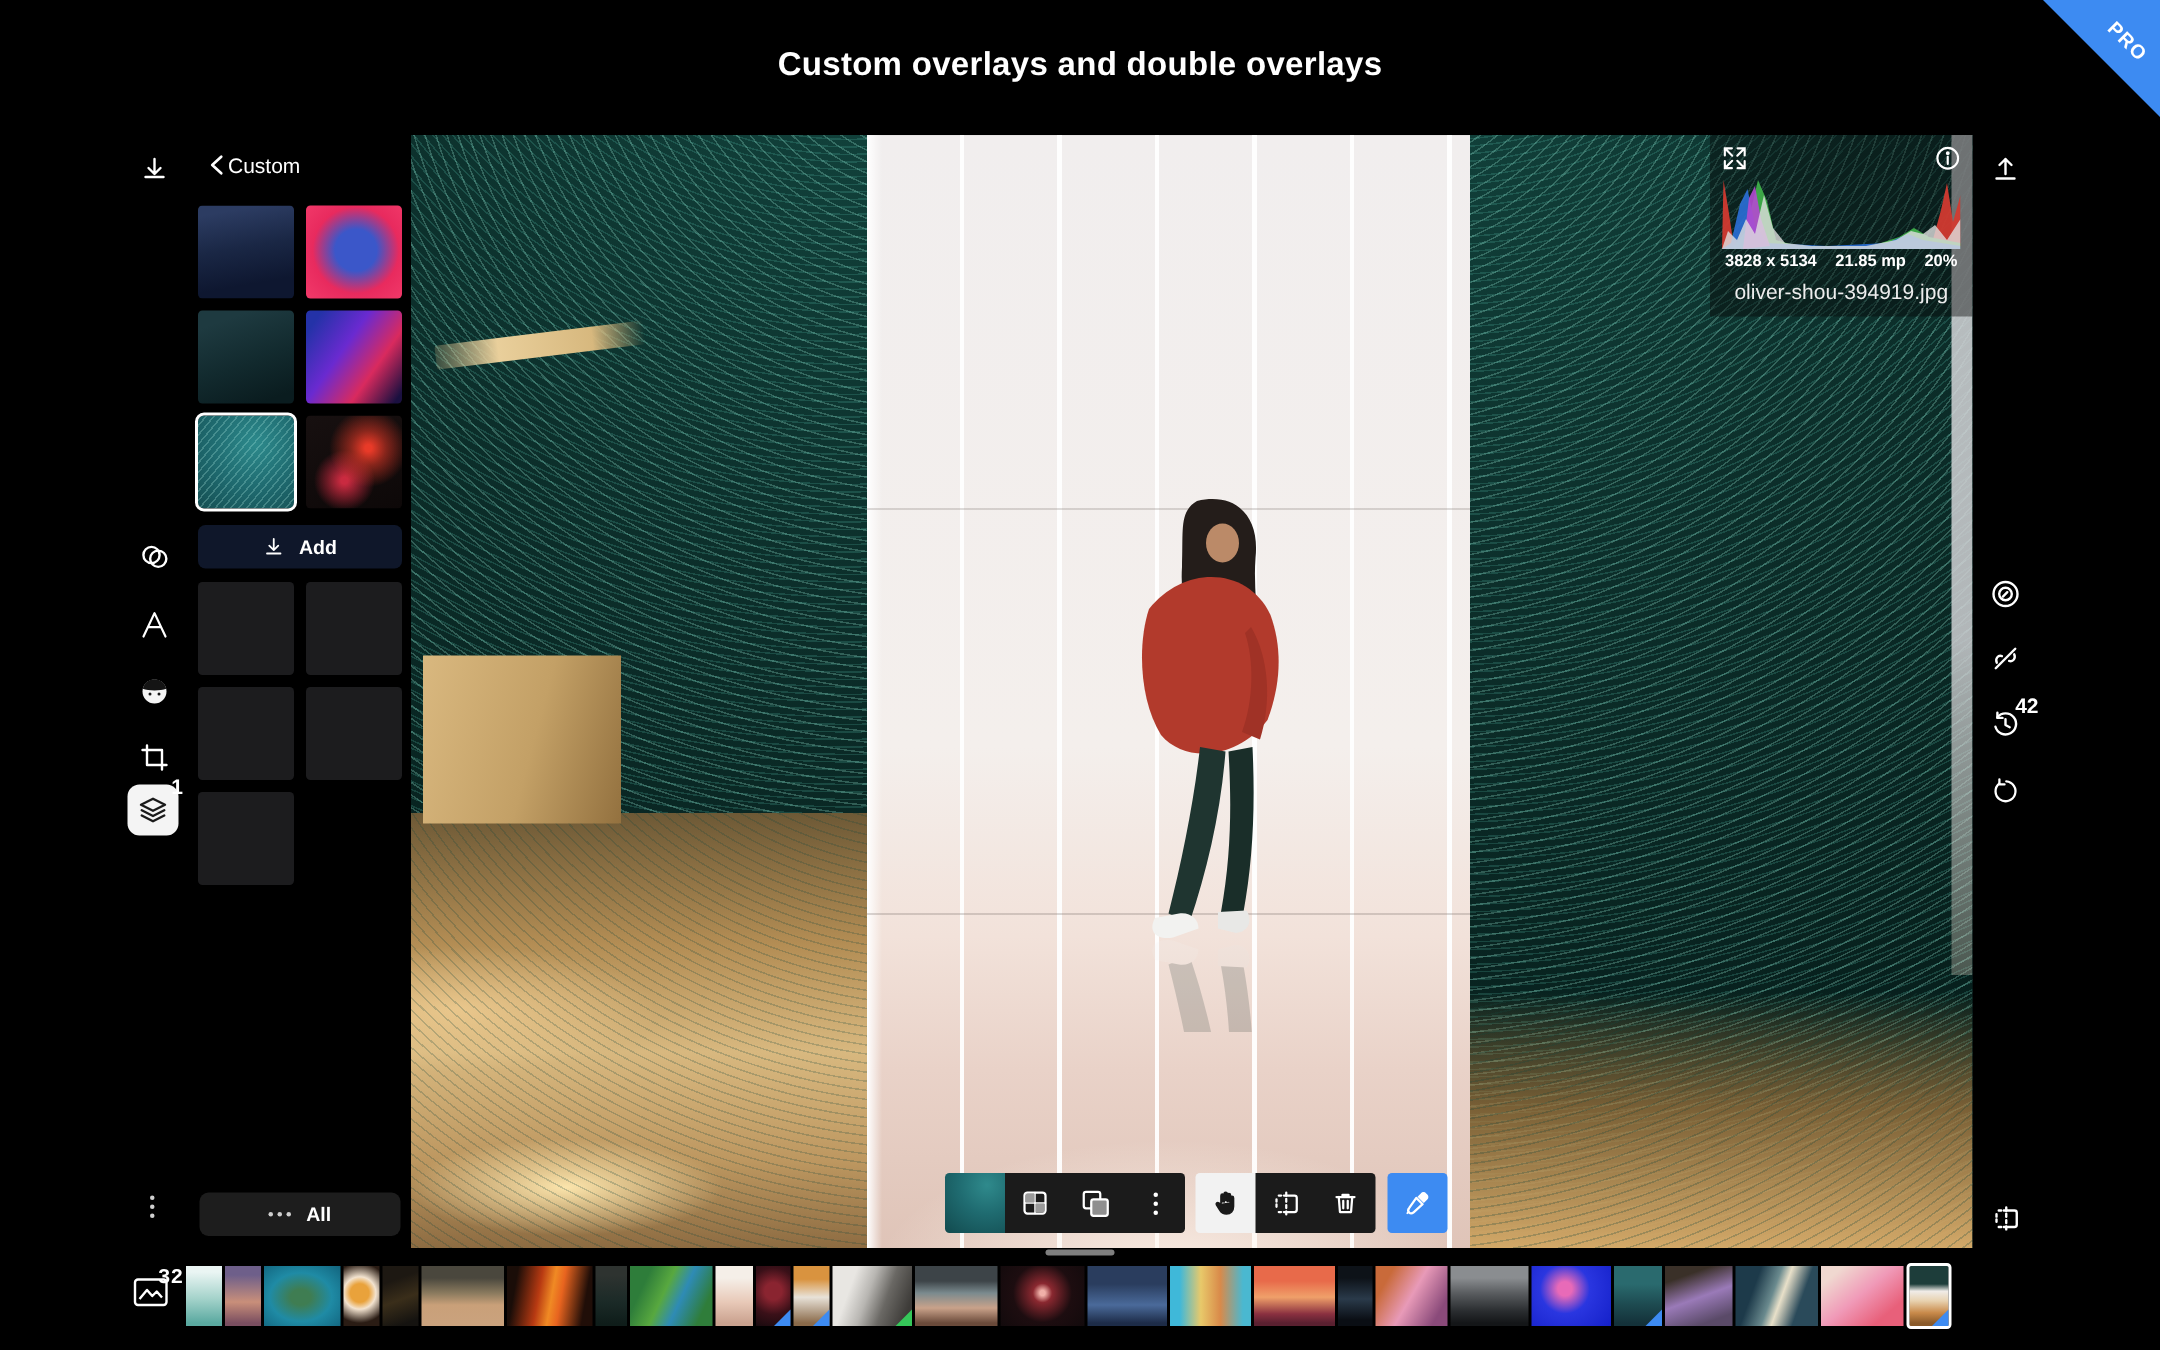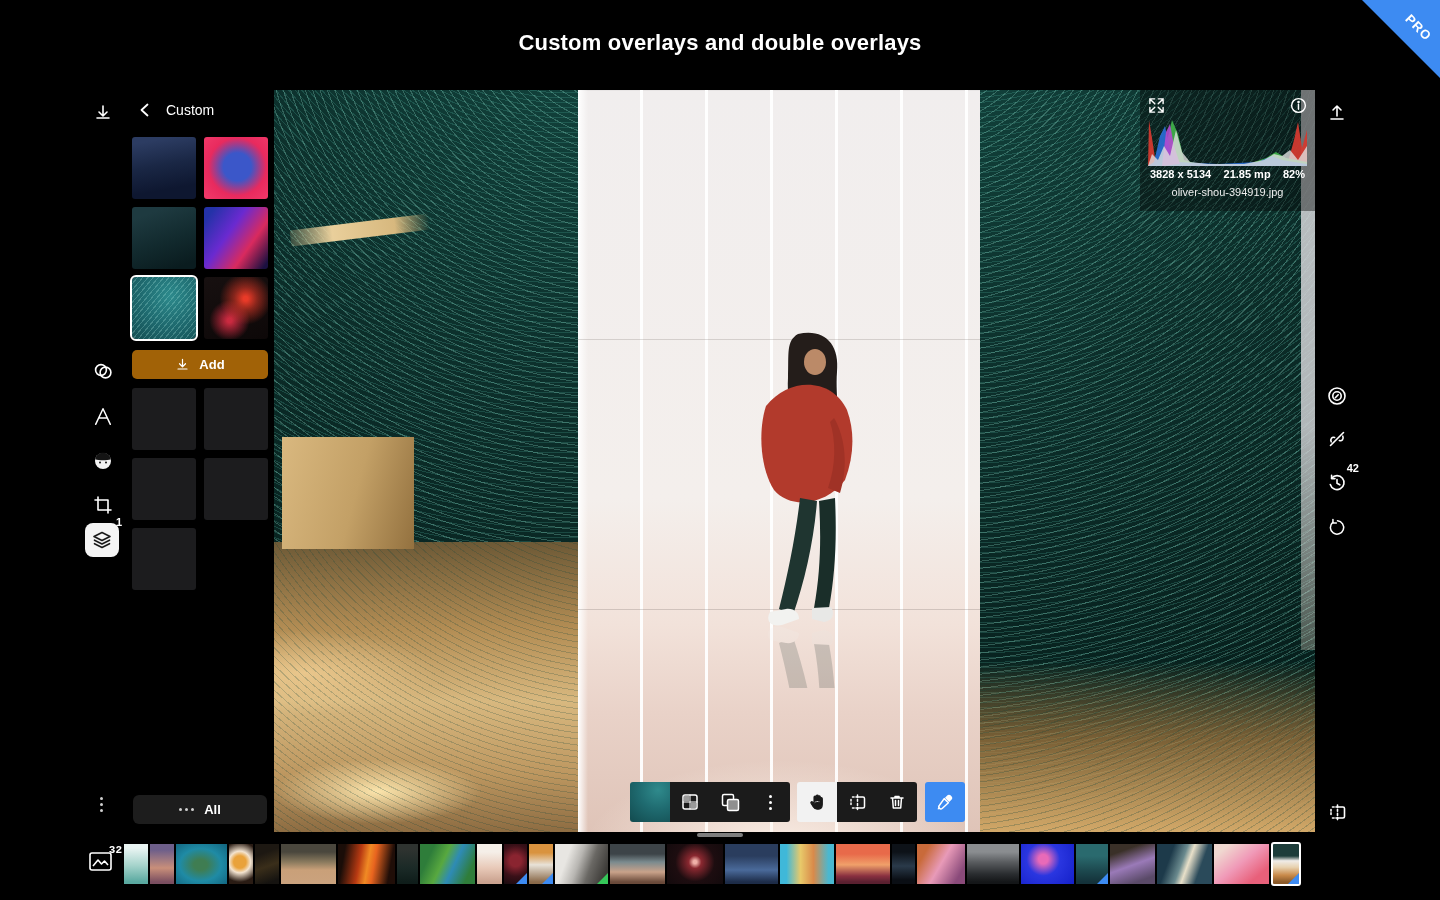--- a/index.html
+++ b/index.html
@@ -14,30 +14,30 @@
                 background:#3d8bf2; clip-path:polygon(100% 0,0 0,100% 100%); }
   #pro-ribbon span { position:absolute; top:20px; right:6px; transform:rotate(45deg);
                      font-size:13px; font-weight:700; letter-spacing:1px; color:#fff; }
 
   
   .rail-btn { position:absolute; width:34px; height:34px; display:flex;
               align-items:center; justify-content:center; cursor:pointer; }
   .rail-btn svg { stroke:#fff; fill:none; stroke-width:1.6; stroke-linecap:round; stroke-linejoin:round; }
   #layers-btn { background:#f4f4f4; border-radius:8px; }
   #layers-btn svg { stroke:#1a1a1a; }
-  .sup { position:absolute; font-size:11px; font-weight:700; color:#fff; }
-
-  
-  #panel-header { position:absolute; left:138px; top:102px; display:flex; align-items:center; gap:14px; }
+  .sup { position:absolute; font-size:14px; font-weight:700; color:#fff; }
+
+  
+  #panel-header { position:absolute; left:138px; top:102px; display:flex; align-items:center; }
   #panel-header .back { width:14px; height:14px; }
   #panel-title { font-size:14px; font-weight:500; }
   .ovl-grid { position:absolute; left:132px; width:136px; display:flex; flex-wrap:wrap; gap:8px; }
   .ovl-thumb { width:64px; height:62px; border-radius:3px; background:#1c1c1e; position:relative; }
   .ovl-thumb.selected { outline:2px solid #fff; outline-offset:0; border-radius:4px; }
-  #add-btn { position:absolute; left:132px; top:350px; width:136px; height:29px; background:#a16207;
+  #add-btn { position:absolute; left:132px; top:350px; width:136px; height:29px; background:#0f172a;
              border-radius:5px; display:flex; align-items:center; justify-content:center; gap:9px;
              font-size:13px; font-weight:600; cursor:pointer; }
   #add-btn svg { stroke:#fff; fill:none; stroke-width:1.6; stroke-linecap:round; stroke-linejoin:round; }
   .empty-grid { top:388px; }
   #all-btn { position:absolute; left:133px; top:795px; width:134px; height:29px; background:#1d1d1d;
              border-radius:6px; display:flex; align-items:center; justify-content:center; gap:10px;
              font-size:13px; font-weight:600; cursor:pointer; }
   .dots-h { display:flex; gap:3px; }
   .dots-h i, .dots-v i { width:3px; height:3px; border-radius:50%; background:#cfcfcf; }
   #kebab-left { position:absolute; left:100px; top:797px; display:flex; flex-direction:column; gap:3px; cursor:pointer; }
@@ -86,21 +86,21 @@
     background:linear-gradient(180deg, rgba(0,0,0,0) 0 249px, rgba(120,110,105,.25) 249px 250px, rgba(0,0,0,0) 250px 519px, rgba(120,110,105,.28) 519px 520px, rgba(0,0,0,0) 520px); }
   #person-svg { position:absolute; left:168px; top:238px; }
 
   
   #histo { position:absolute; right:0; top:0; width:175px; height:121px; background:rgba(8,8,8,.42);
            padding:6px 8px 5px; }
   #histo .icon-row { position:absolute; left:8px; right:8px; top:7px; display:flex; justify-content:space-between; }
   #histo .icon-row svg { stroke:#fff; fill:none; stroke-width:1.5; stroke-linecap:round; }
   #histo-meta { position:absolute; left:0; right:0; top:78px; display:flex; justify-content:space-between;
                 padding:0 10px; font-size:11px; font-weight:700; color:#fff; }
-  #histo-file { position:absolute; left:0; right:0; top:96px; text-align:center; font-size:11px; color:#ededed; }
+  #histo-file { position:absolute; left:0; right:0; top:96px; text-align:center; font-size:14px; color:#ededed; }
 
   
   #edit-toolbar { position:absolute; left:356px; top:692px; height:40px; display:flex; align-items:stretch; }
   .tb-group { background:#1b1b1b; display:flex; align-items:center; }
   .tb-btn { width:40px; height:40px; display:flex; align-items:center; justify-content:center; cursor:pointer; }
   .tb-btn svg { stroke:#fff; fill:none; stroke-width:1.5; stroke-linecap:round; stroke-linejoin:round; }
   #tb-thumb { width:40px; height:40px; border-radius:3px 0 0 3px;
     background:radial-gradient(circle at 70% 20%, #2f8a8c 0%, #1f6b70 45%, #124a4e 100%); }
   #tb-group1 { border-radius:0 3px 3px 0; }
   #tb-hand { background:#f2f2f2; border-radius:3px 0 0 3px; margin-left:7px; }
@@ -261,21 +261,21 @@
     <svg width="159" height="50" viewBox="0 0 159 50" style="position:absolute;left:8px;top:26px;">
       <path d="M0,50 L1,4 L4,22 L7,42 L12,48 L30,49 L90,49 L120,46 L132,44 L140,46 L146,24 L150,6 L154,32 L159,14 L159,50 Z" fill="#d23a30" opacity="0.95"></path>
       <path d="M0,50 L8,48 L16,38 L24,4 L30,18 L36,44 L50,48 L100,48 L118,42 L128,36 L138,42 L159,46 L159,50 Z" fill="#3fae4a" opacity="0.95"></path>
       <path d="M0,50 L6,46 L12,20 L17,10 L22,34 L30,46 L70,48 L110,46 L124,40 L134,44 L159,48 L159,50 Z" fill="#2a6fd8" opacity="0.9"></path>
       <path d="M14,50 L18,16 L22,8 L26,30 L32,48 Z" fill="#b44ad0" opacity="0.9"></path>
       <path d="M0,50 L4,38 L10,44 L16,30 L22,40 L28,14 L34,36 L42,46 L60,48 L96,48 L116,44 L126,38 L134,40 L142,34 L150,44 L159,30 L159,50 Z" fill="#dedede" opacity="0.8"></path>
     </svg>
     <div id="histo-meta">
       <span>3828 x 5134</span>
       <span>21.85 mp</span>
-      <span>82%</span>
+      <span>20%</span>
     </div>
     <div id="histo-file">oliver-shou-394919.jpg</div>
   </div>
 
   <div id="edit-toolbar">
     <div id="tb-thumb"></div>
     <div class="tb-group" id="tb-group1">
       <div class="tb-btn">
         <svg width="18" height="18" viewBox="0 0 18 18">
           <rect x="2" y="2" width="14" height="14" rx="2"></rect>

